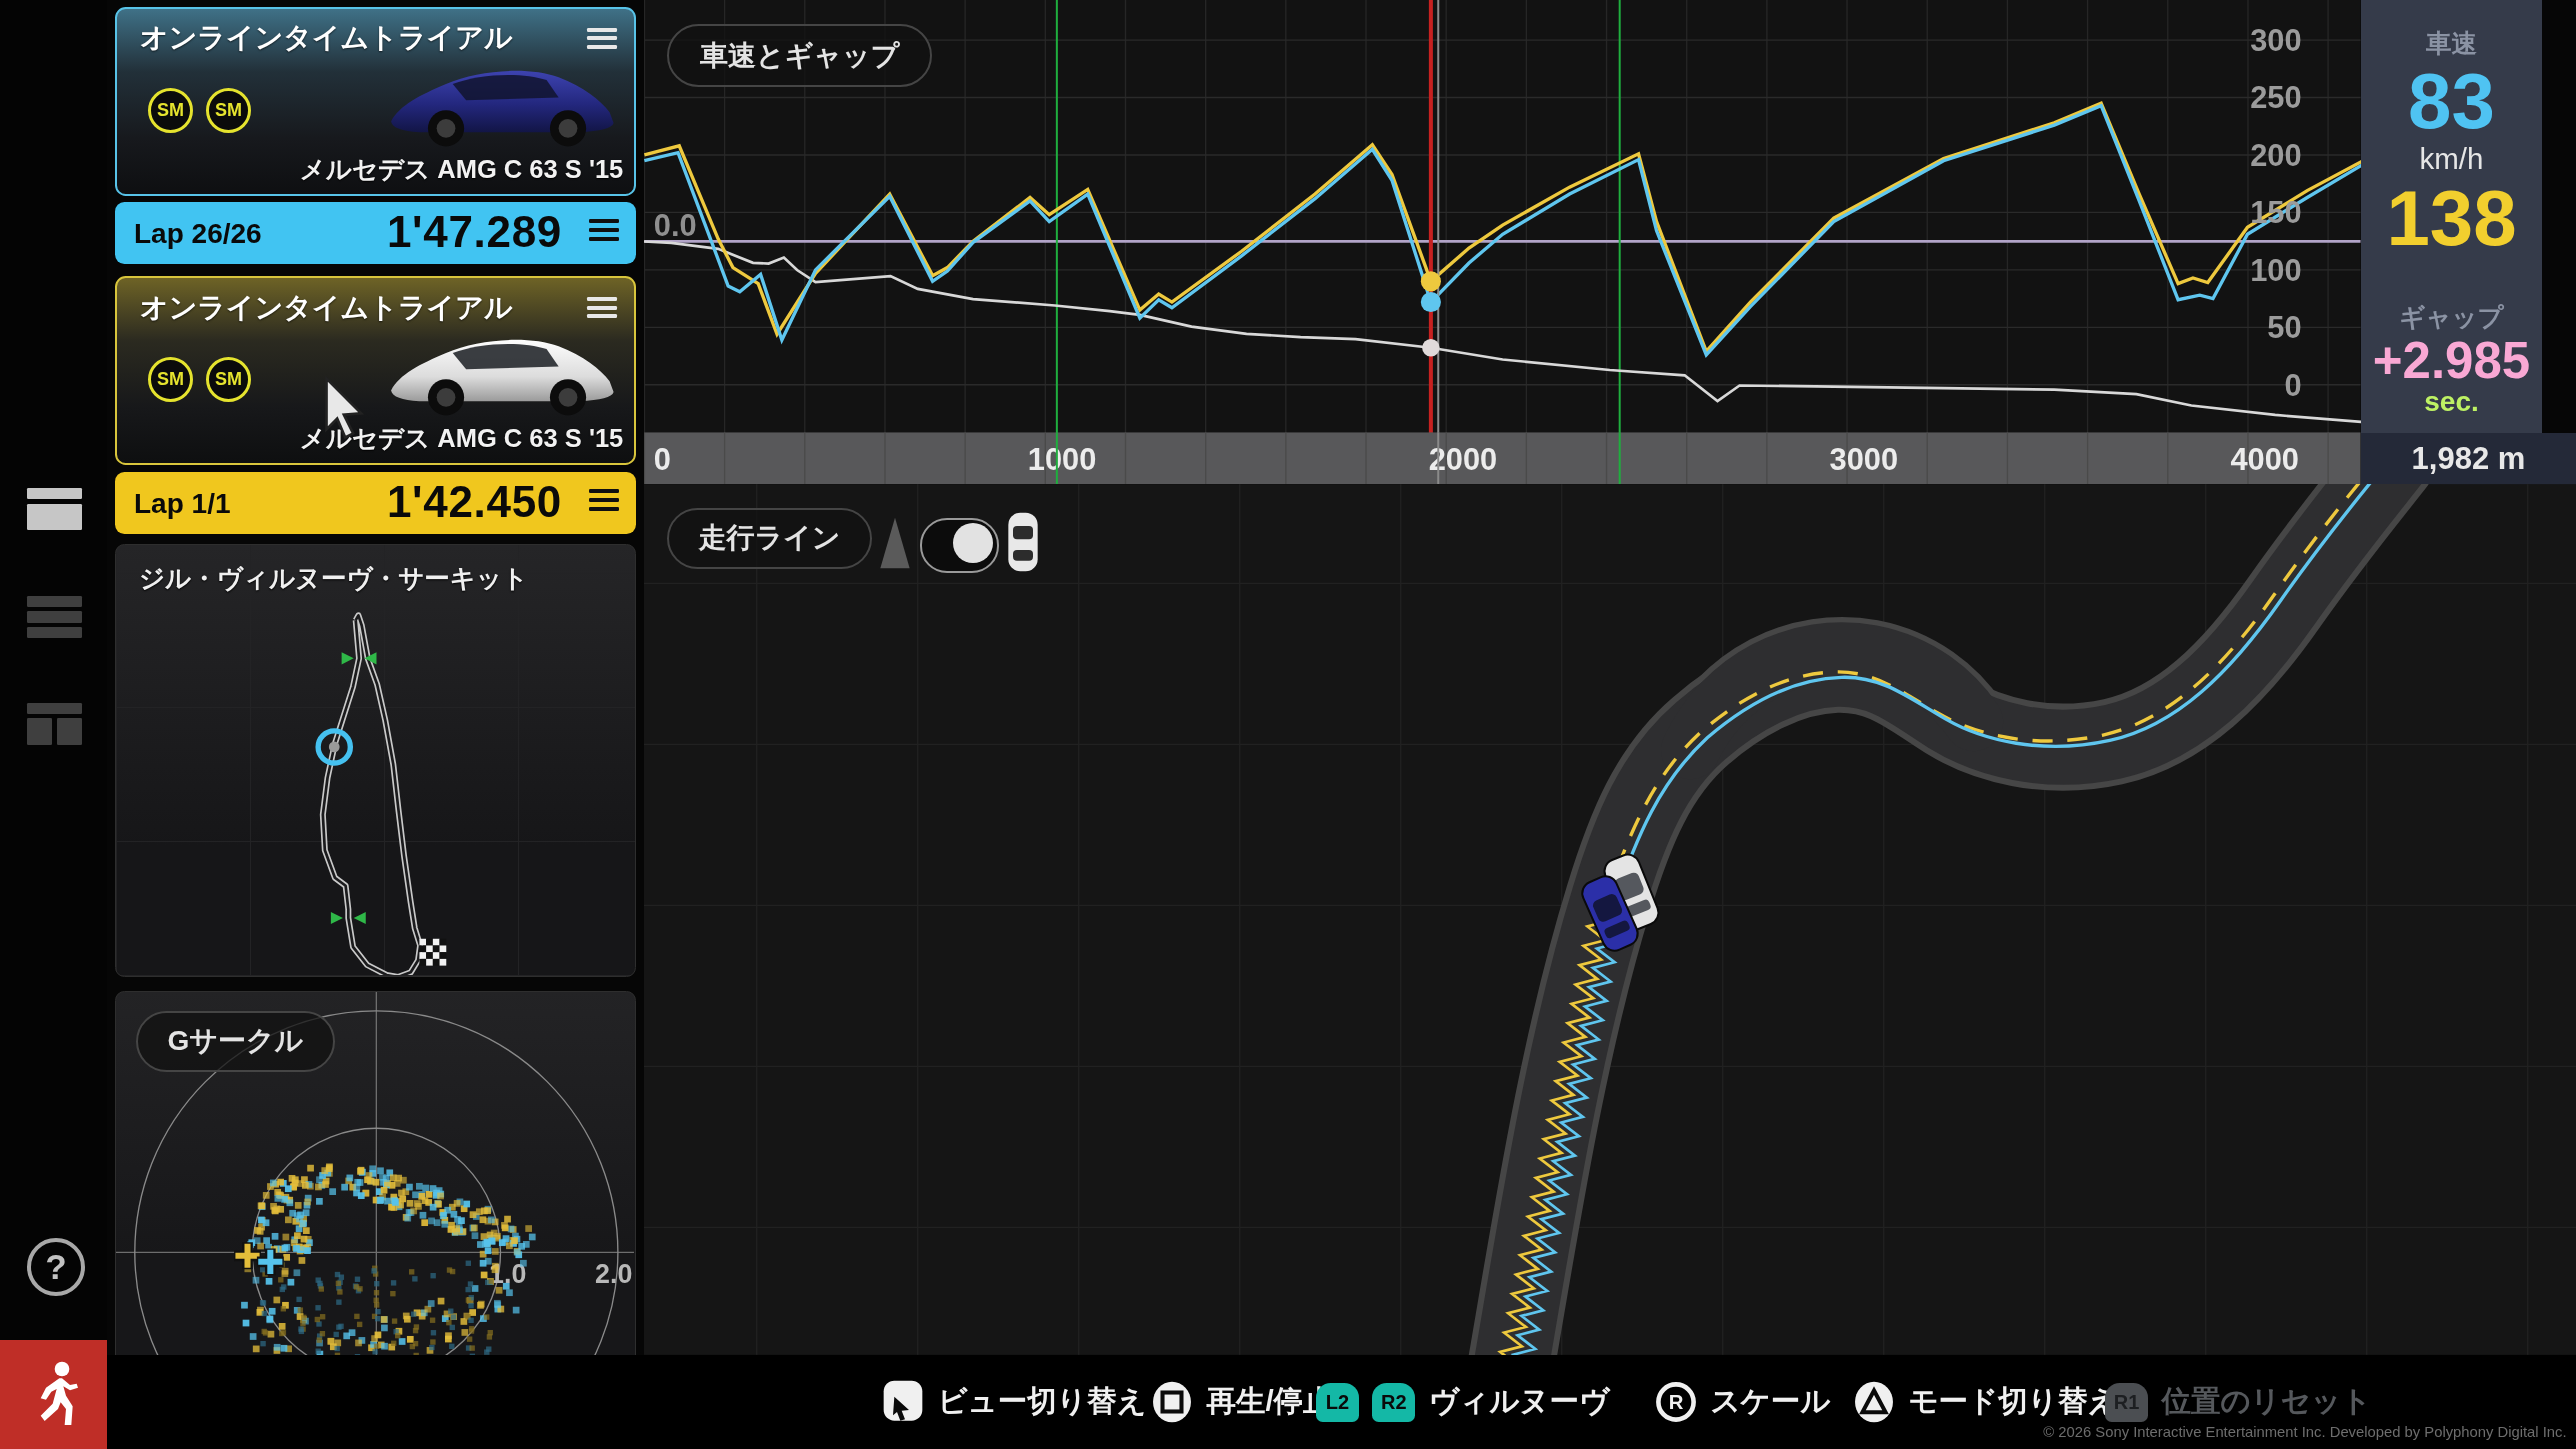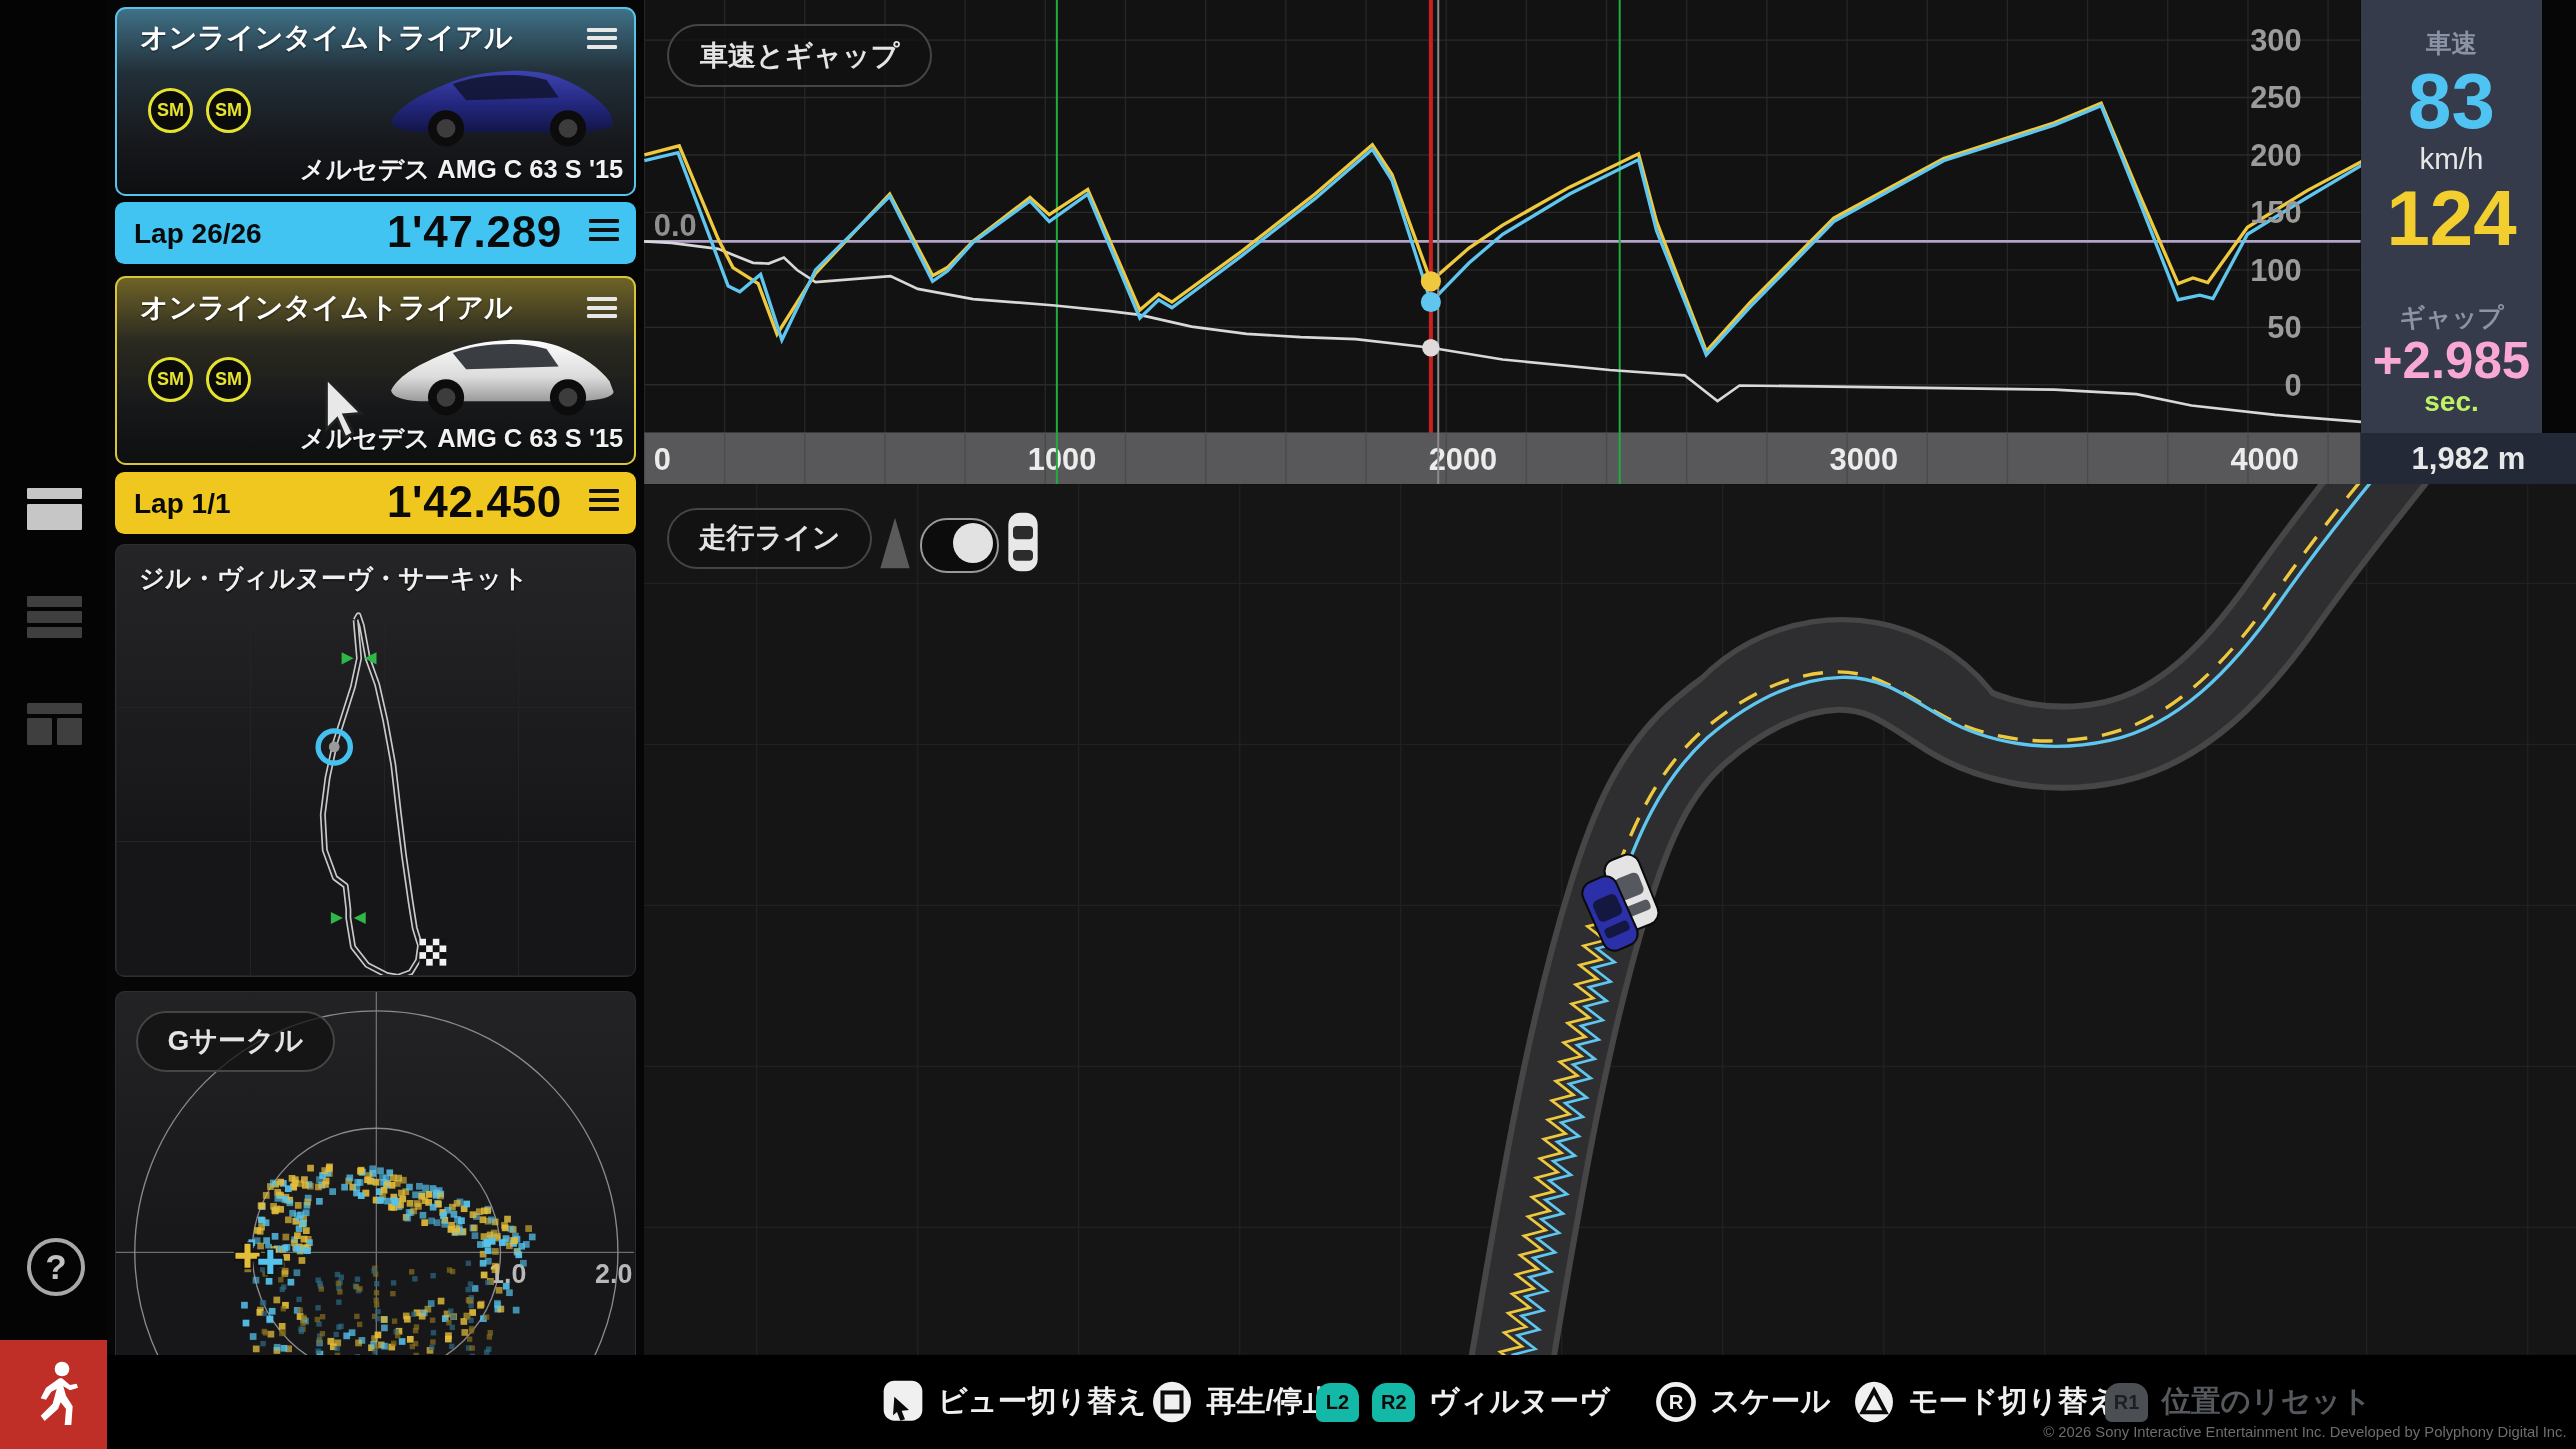--- a/index.html
+++ b/index.html
@@ -791,21 +791,21 @@
     <line x1="1575.226" y1="645" x2="1575.226" y2="722" stroke="#1fae3e" stroke-width="3"></line>
     <line x1="2414.818" y1="645" x2="2414.818" y2="722" stroke="#1fae3e" stroke-width="3"></line>
     <line x1="2144.16" y1="645" x2="2144.16" y2="722" stroke="#8a8a8a" stroke-width="3"></line>
   </svg>
 <div class="pill" style="position:absolute;left:667px;top:24px;padding:10.7px 31px">車速とギャップ</div>
 
 <div id="speed-panel" class="abs">
   <div class="pv-label" style="margin-top:25.5px">車速</div>
   <div style="font-size:78px;font-weight:bold;color:#4fc3f2;line-height:1.05">83</div>
   <div style="font-size:29.5px;color:#e6e6e6;font-weight:normal">km/h</div>
-  <div style="font-size:78px;font-weight:bold;color:#f2cf2e;line-height:1.1">124</div>
+  <div style="font-size:78px;font-weight:bold;color:#f2cf2e;line-height:1.1">138</div>
   <div class="pv-label" style="margin-top:38px">ギャップ</div>
   <div style="font-size:51px;font-weight:bold;color:#f9a8d4;line-height:1.0">+2.985</div>
   <div style="font-size:28px;color:#bef264;font-weight:bold">sec.</div>
 </div>
 <div id="dist-strip" class="abs">
   <span>1,982 m</span>
 </div>
 
 <svg id="mapSvg" class="abs" style="left:644px;top:484px" width="1932" height="871" viewBox="960 722 2880 1298">
     <rect x="960" y="722" width="2880" height="1298" fill="#151515"></rect>

